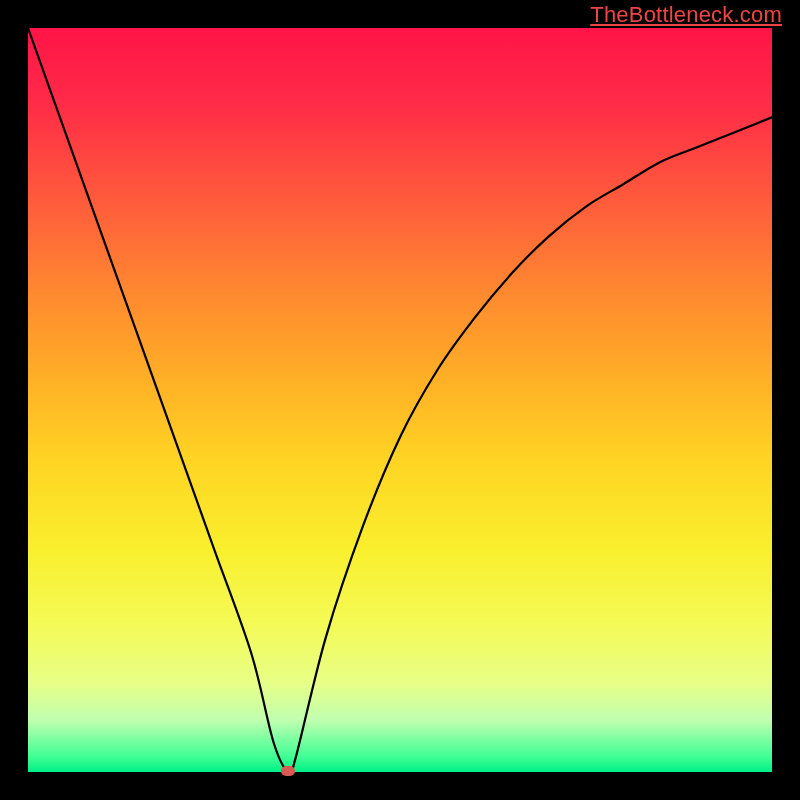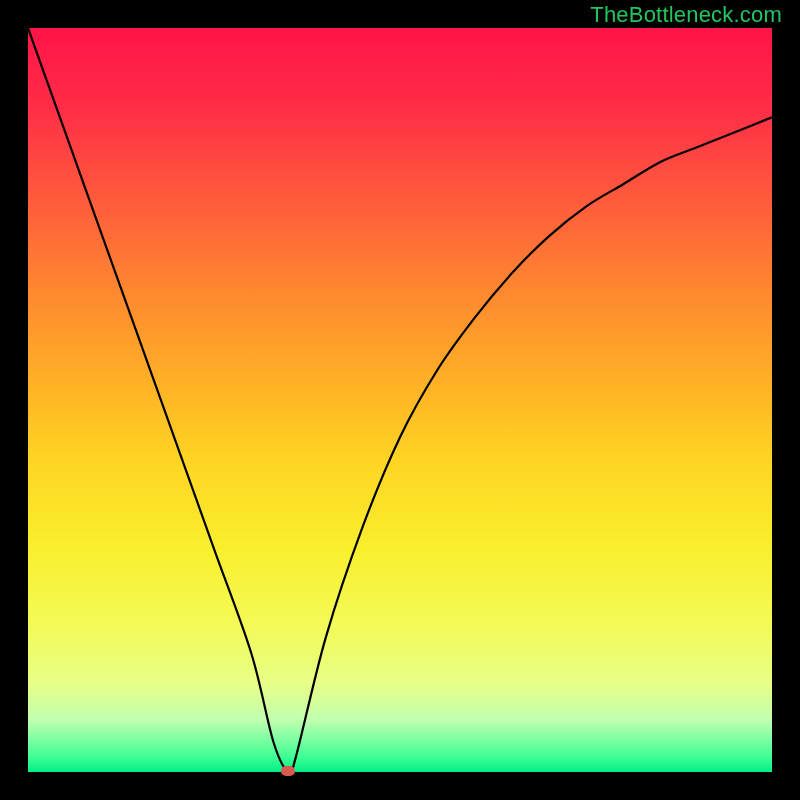--- a/index.html
+++ b/index.html
@@ -8,25 +8,26 @@
     width: 800px;
     height: 800px;
     background: #000;
     position: relative;
     font-family: Arial, Helvetica, sans-serif;
   }
   .watermark {
     position: absolute;
     top: 2px;
     right: 18px;
-    color: #22c55e;
+    color: #ef4444;
     font-size: 22px;
     font-weight: 500;
     letter-spacing: 0.2px;
     z-index: 10;
+    text-decoration: underline;
   }
   .plot-frame {
     position: absolute;
     top: 28px;
     left: 28px;
     width: 744px;
     height: 744px;
     background: linear-gradient(
       to bottom,
       #ff1447 0%,

